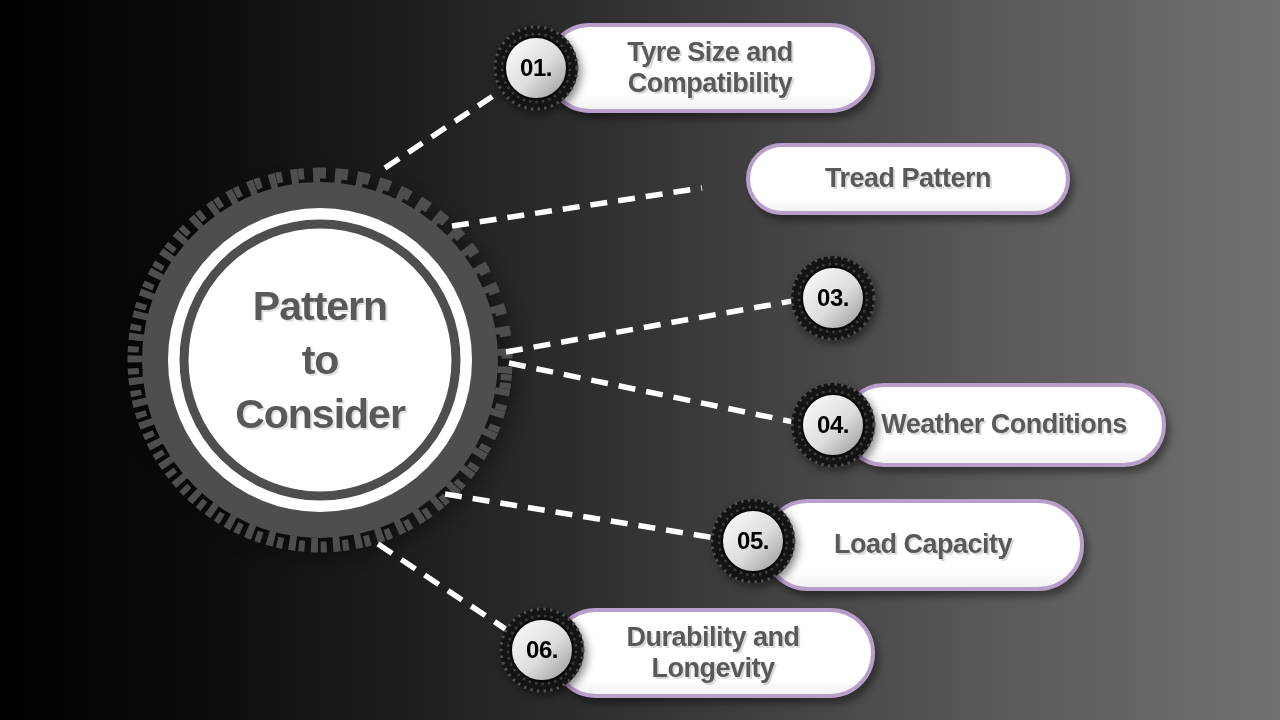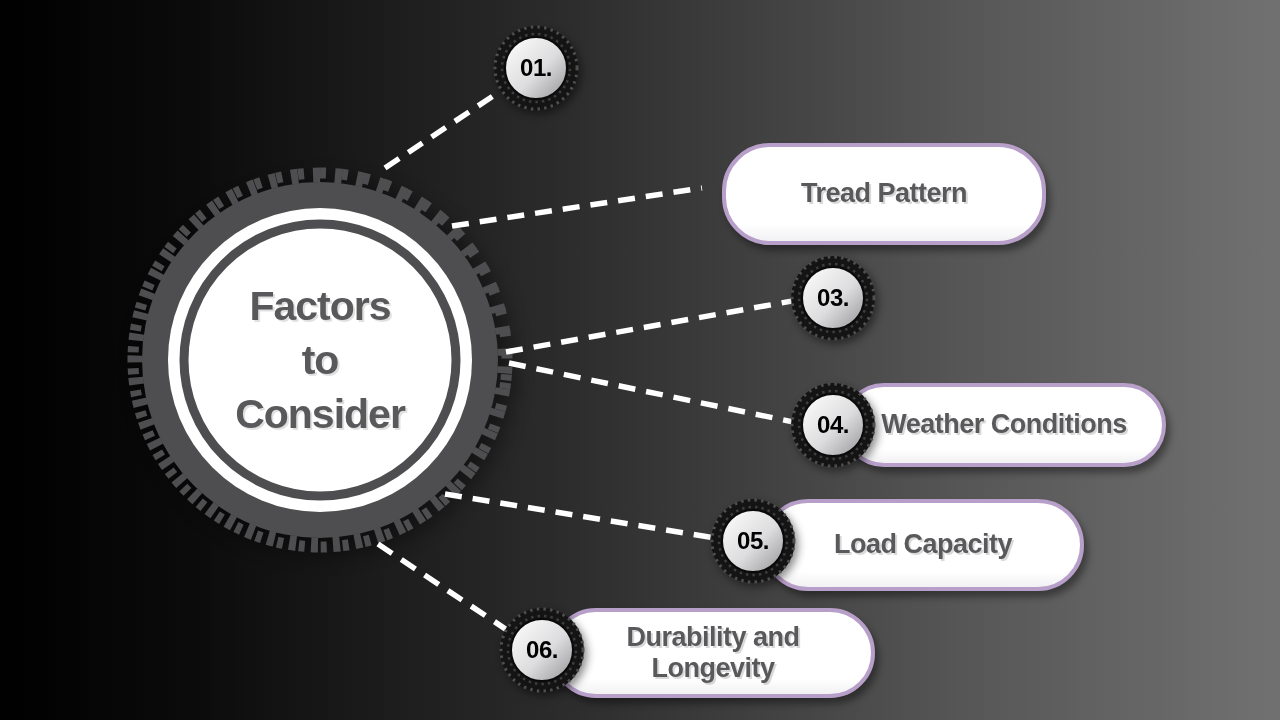--- a/index.html
+++ b/index.html
@@ -39,21 +39,21 @@
   }
   .badge{position:absolute;width:88px;height:88px;}
   .badge svg{position:absolute;inset:0;filter:drop-shadow(3px 4px 4px rgba(0,0,0,0.45));}
   .badge-num{
     position:absolute;inset:0;display:flex;align-items:center;justify-content:center;
     font-weight:bold;font-size:24px;color:#000000;letter-spacing:-0.5px;
   }
 
   .pill-1{left:545px;top:23px;width:330px;height:90px;}
   .badge-1{left:492px;top:24px;}
-  .pill-2{left:722px;top:143px;width:324px;height:102px;}
+  .pill-2{left:746px;top:143px;width:324px;height:72px;}
   .badge-2{left:693px;top:141px;}
   .pill-3{left:842px;top:256px;width:324px;height:84px;}
   .badge-3{left:789px;top:254px;}
   .pill-4{left:842px;top:383px;width:324px;height:84px;}
   .badge-4{left:789px;top:381px;}
   .pill-5{left:762px;top:499px;width:322px;height:92px;}
   .badge-5{left:709px;top:497px;}
   .pill-6{left:551px;top:608px;width:324px;height:90px;}
   .badge-6{left:498px;top:606px;}
 </style>
@@ -74,36 +74,39 @@
 
   <div class="tyre">
     <svg viewBox="0 0 404 404">
       <circle cx="202" cy="202" r="187" fill="none" stroke="#4e4d4f" stroke-width="11" stroke-dasharray="6 16" transform="rotate(7 202 202)"></circle>
       <circle cx="202" cy="202" r="185" fill="none" stroke="#4e4d4f" stroke-width="15" stroke-dasharray="7 15" transform="rotate(2 202 202)"></circle>
       <circle cx="202" cy="202" r="178" fill="#4e4d4f"></circle>
       <circle cx="202" cy="202" r="152" fill="#ffffff"></circle>
       <circle cx="202" cy="202" r="136" fill="#ffffff" stroke="#4e4d4f" stroke-width="9"></circle>
     </svg>
     <div class="tyre-title">
-      <div>Factors</div>
+      <div>Pattern</div>
       <div>to</div>
       <div>Consider</div>
     </div>
   </div>
 
   <svg class="connectors" width="1280" height="720" viewBox="0 0 1280 720">
     <line x1="385" y1="168" x2="502" y2="90"></line>
     <line x1="452" y1="226" x2="702" y2="188"></line>
     <line x1="506" y1="352" x2="798" y2="300"></line>
     <line x1="509" y1="363" x2="798" y2="423"></line>
     <line x1="445" y1="494" x2="715" y2="538"></line>
     <line x1="378" y1="544" x2="510" y2="632"></line>
   </svg>
 
   <div class="item">
+    <div class="pill pill-1">
+      <span>Tyre Size and Compatibility</span>
+    </div>
     <div class="badge badge-1">
       <svg viewBox="0 0 88 88">
         <circle cx="44" cy="44" r="42" fill="#141414"></circle>
         <circle cx="44" cy="44" r="41" fill="none" stroke="#4e4e4e" stroke-width="3" stroke-dasharray="2.5 4.2"></circle>
         <circle cx="44" cy="44" r="34" fill="none" stroke="#3d3d3d" stroke-width="2.5" stroke-dasharray="2.5 4" transform="rotate(10 44 44)"></circle>
         <circle cx="44" cy="44" r="31" fill="url(#badgeGrad)" stroke="#0a0a0a" stroke-width="2"></circle>
       </svg>
       <span class="badge-num">01.</span>
     </div>
   </div>

